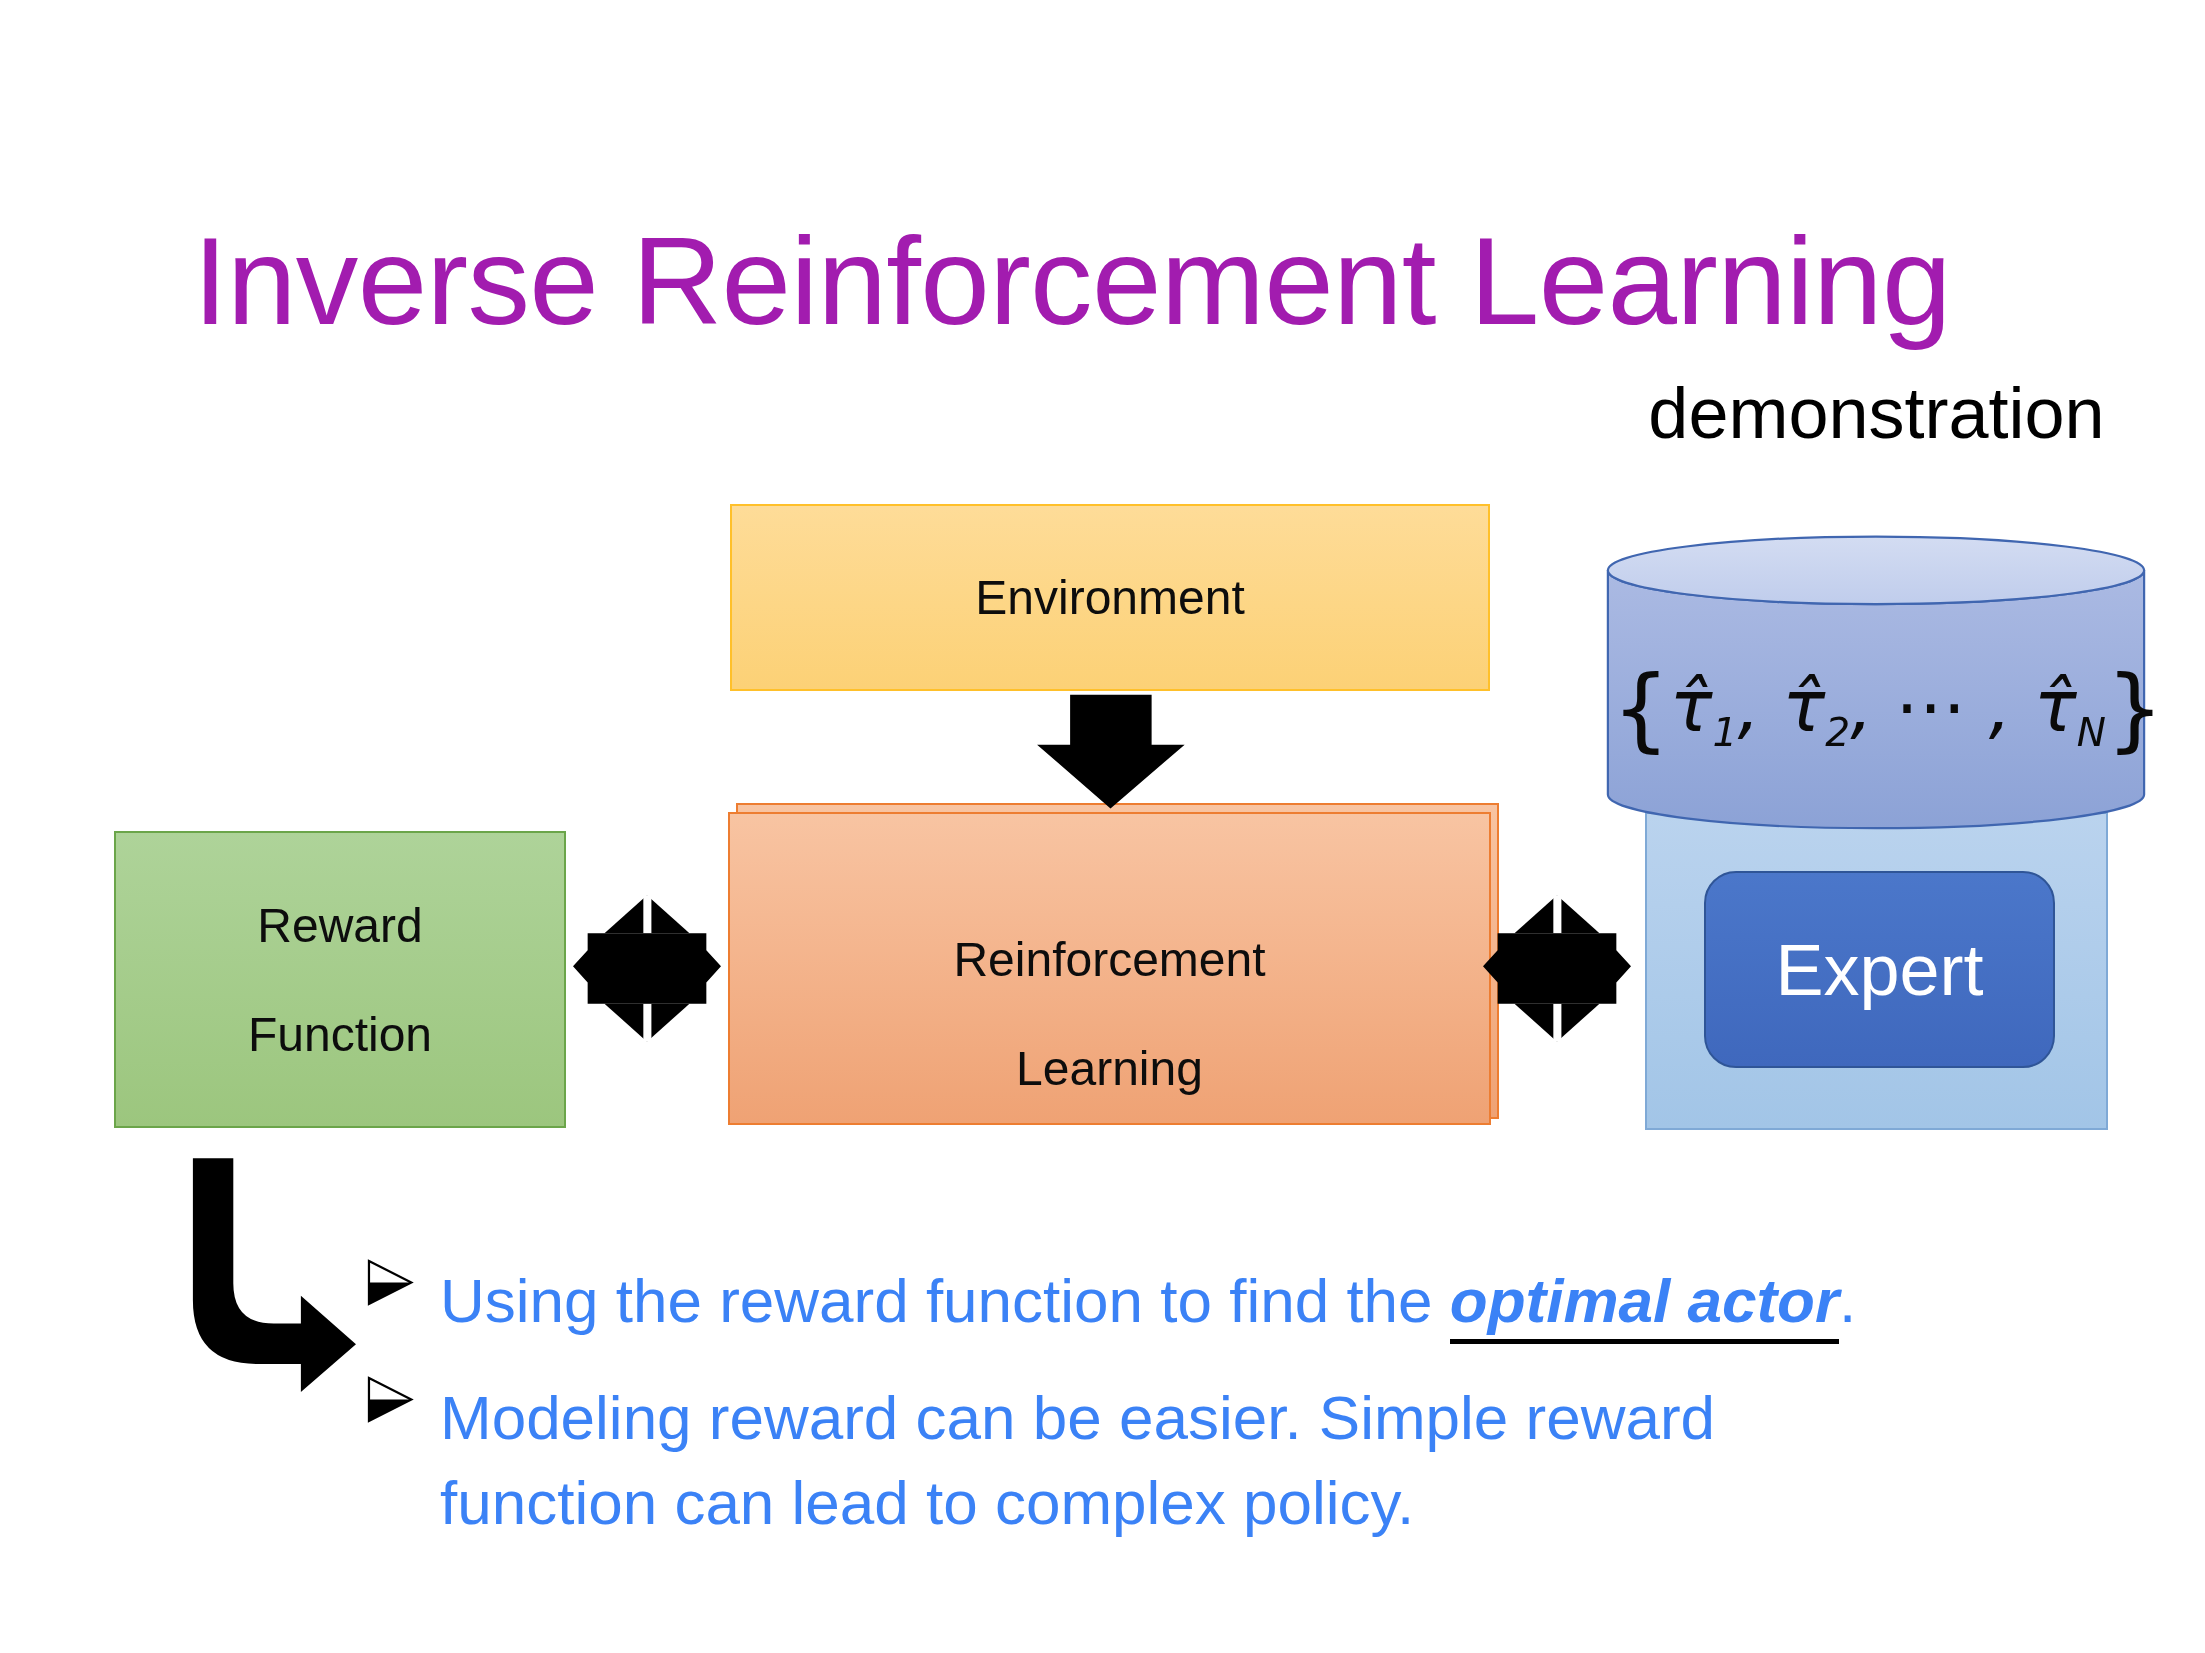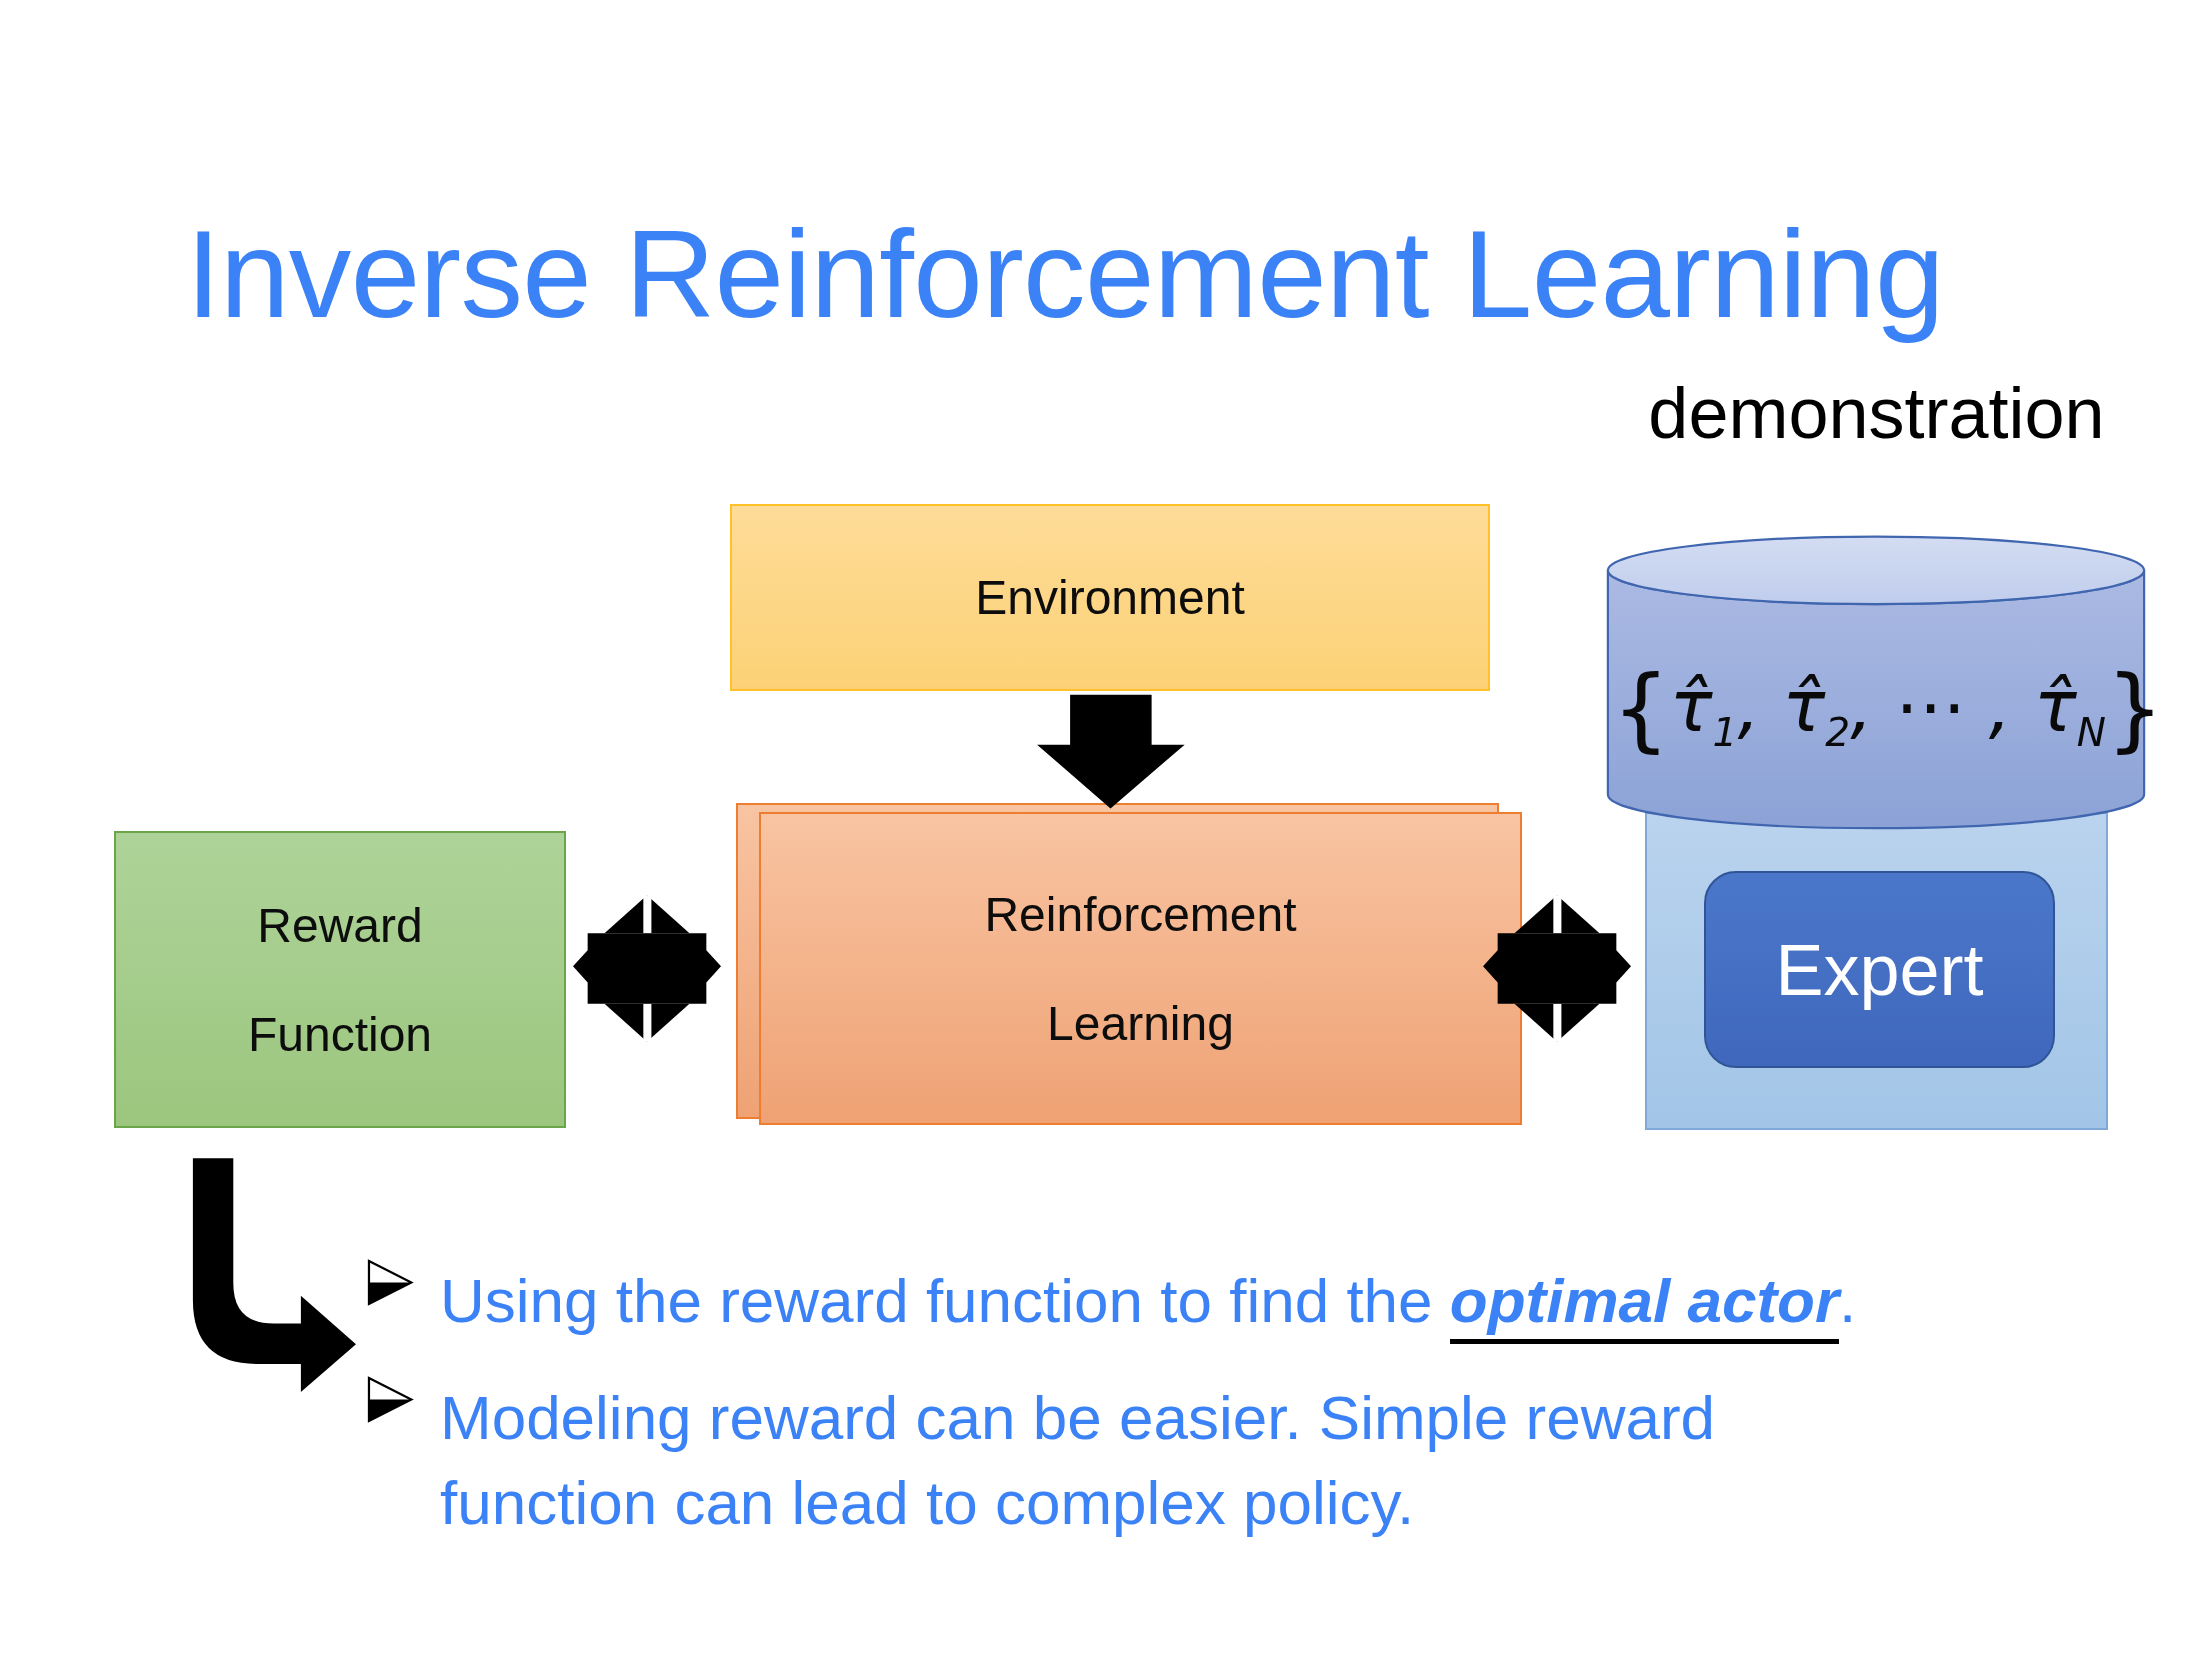--- a/index.html
+++ b/index.html
@@ -4,23 +4,23 @@
 <style>
   html,body{margin:0;padding:0;background:#ffffff;}
   .canvas{
     position:relative; width:2205px; height:1654px; overflow:hidden;
     font-family:"Liberation Sans", sans-serif; color:#000; background:#fff;
   }
   .abs{position:absolute;}
 
   
   .title{
-    position:absolute; left:182px; top:204px; margin:4px;
+    position:absolute; left:182px; top:204px; margin:11px;
     font-size:125px; font-weight:400; letter-spacing:-0.7px; line-height:1.05;
-    white-space:nowrap; color:#3b82f6;
+    white-space:nowrap; color:#a21caf;
   }
 
   
   .demo-caption{
     position:absolute; left:1612px; top:371px; width:529px;
     font-size:72px; line-height:85px; text-align:center; color:#000;
   }
 
   
   .box{position:absolute; display:flex; align-items:center; justify-content:center;
@@ -29,23 +29,24 @@
     left:730px; top:504px; width:756px; height:183px;
     background:linear-gradient(180deg,#FEDC98 0%,#FCD176 100%);
     border:2.9px solid #FFC02A;
   }
   .box-rl-back{
     left:736px; top:803px; width:759px; height:312px;
     background:linear-gradient(180deg,#F8C4A2 0%,#EFA274 100%);
     border:2.9px solid #ED7D31;
   }
   .box-rl{
-    left:759px; top:812px; width:759px; height:309px;
+    left:728px; top:812px; width:759px; height:309px;
     background:linear-gradient(180deg,#F8C4A2 0%,#EFA274 100%);
     border:2.9px solid #ED7D31;
+    align-items:flex-end;
   }
   .box-reward{
     left:114px; top:831px; width:448px; height:293px;
     background:linear-gradient(180deg,#AED399 0%,#9CC67E 100%);
     border:2.9px solid #6BA54A;
   }
   .expert-panel{
     left:1645px; top:812px; width:459px; height:314px;
     background:linear-gradient(180deg,#BAD3EE 0%,#A2C5E7 100%);
     border:2.2px solid #7FA9D6;

